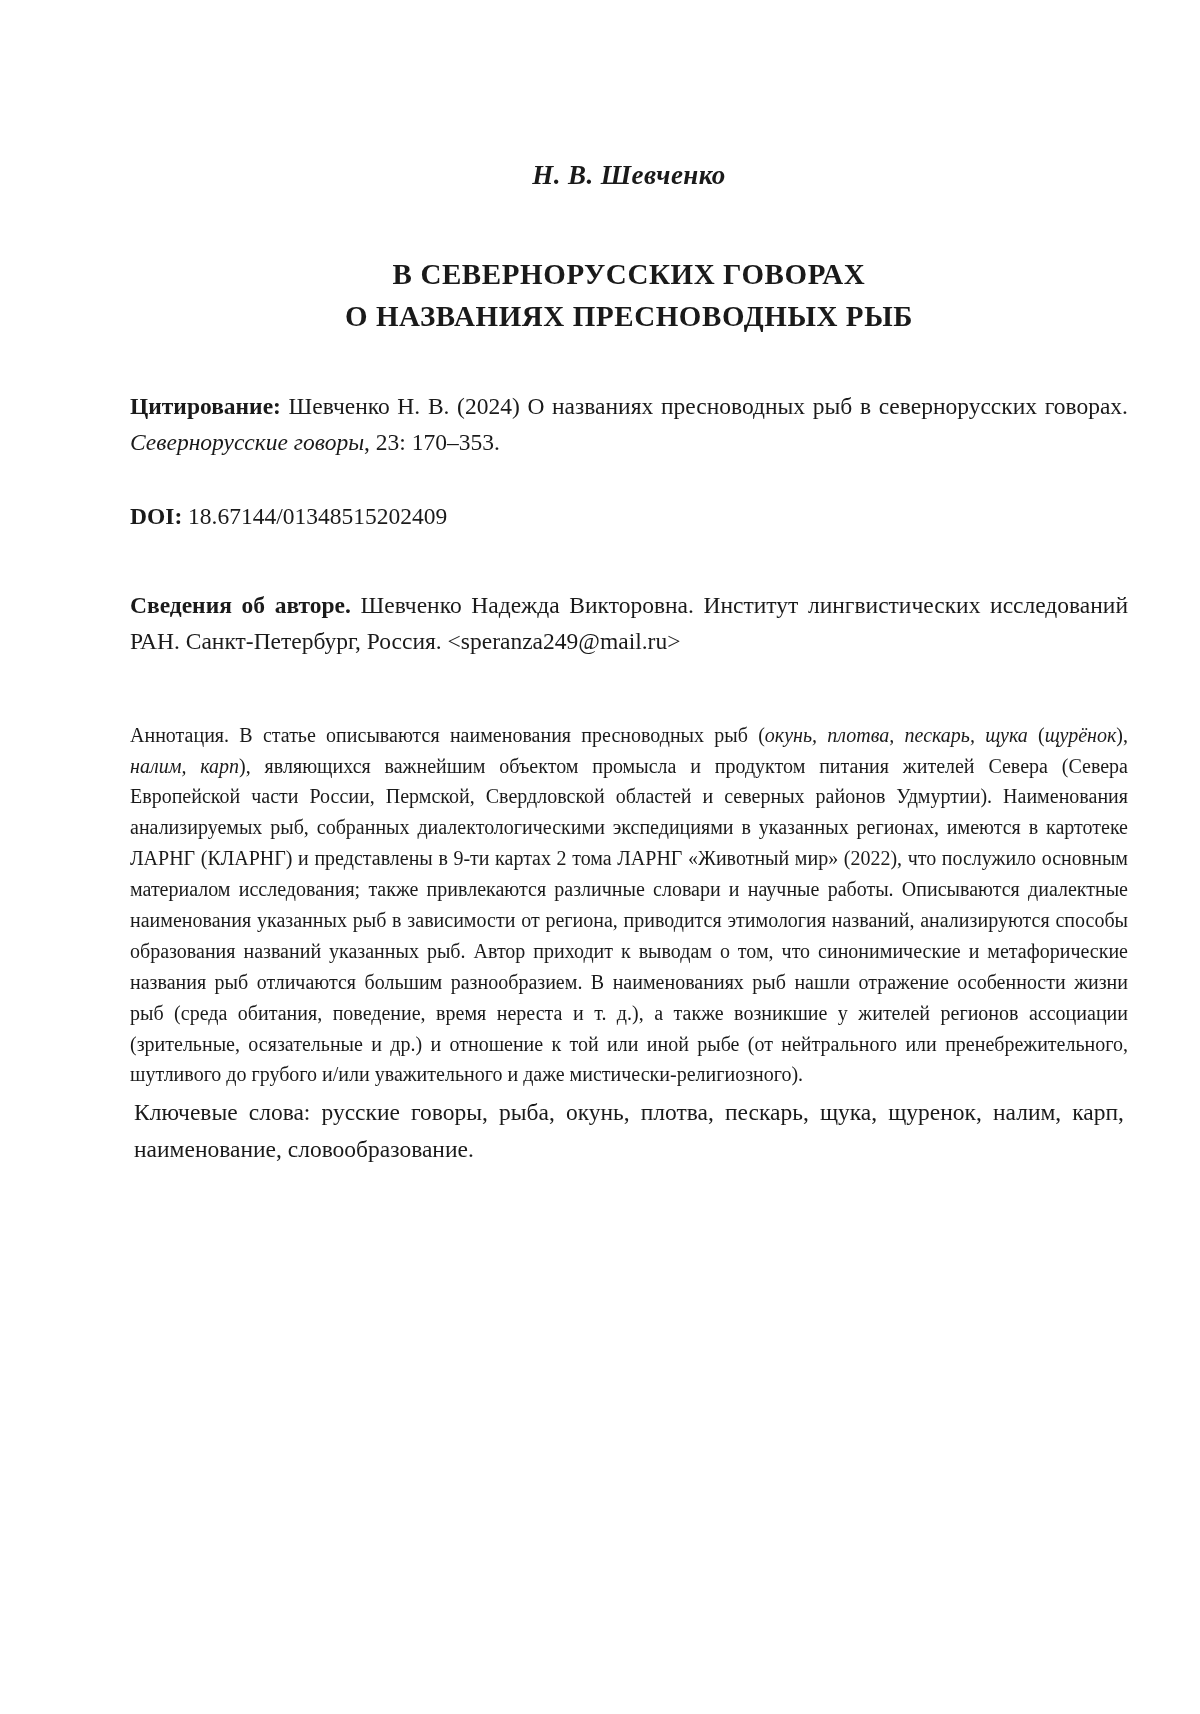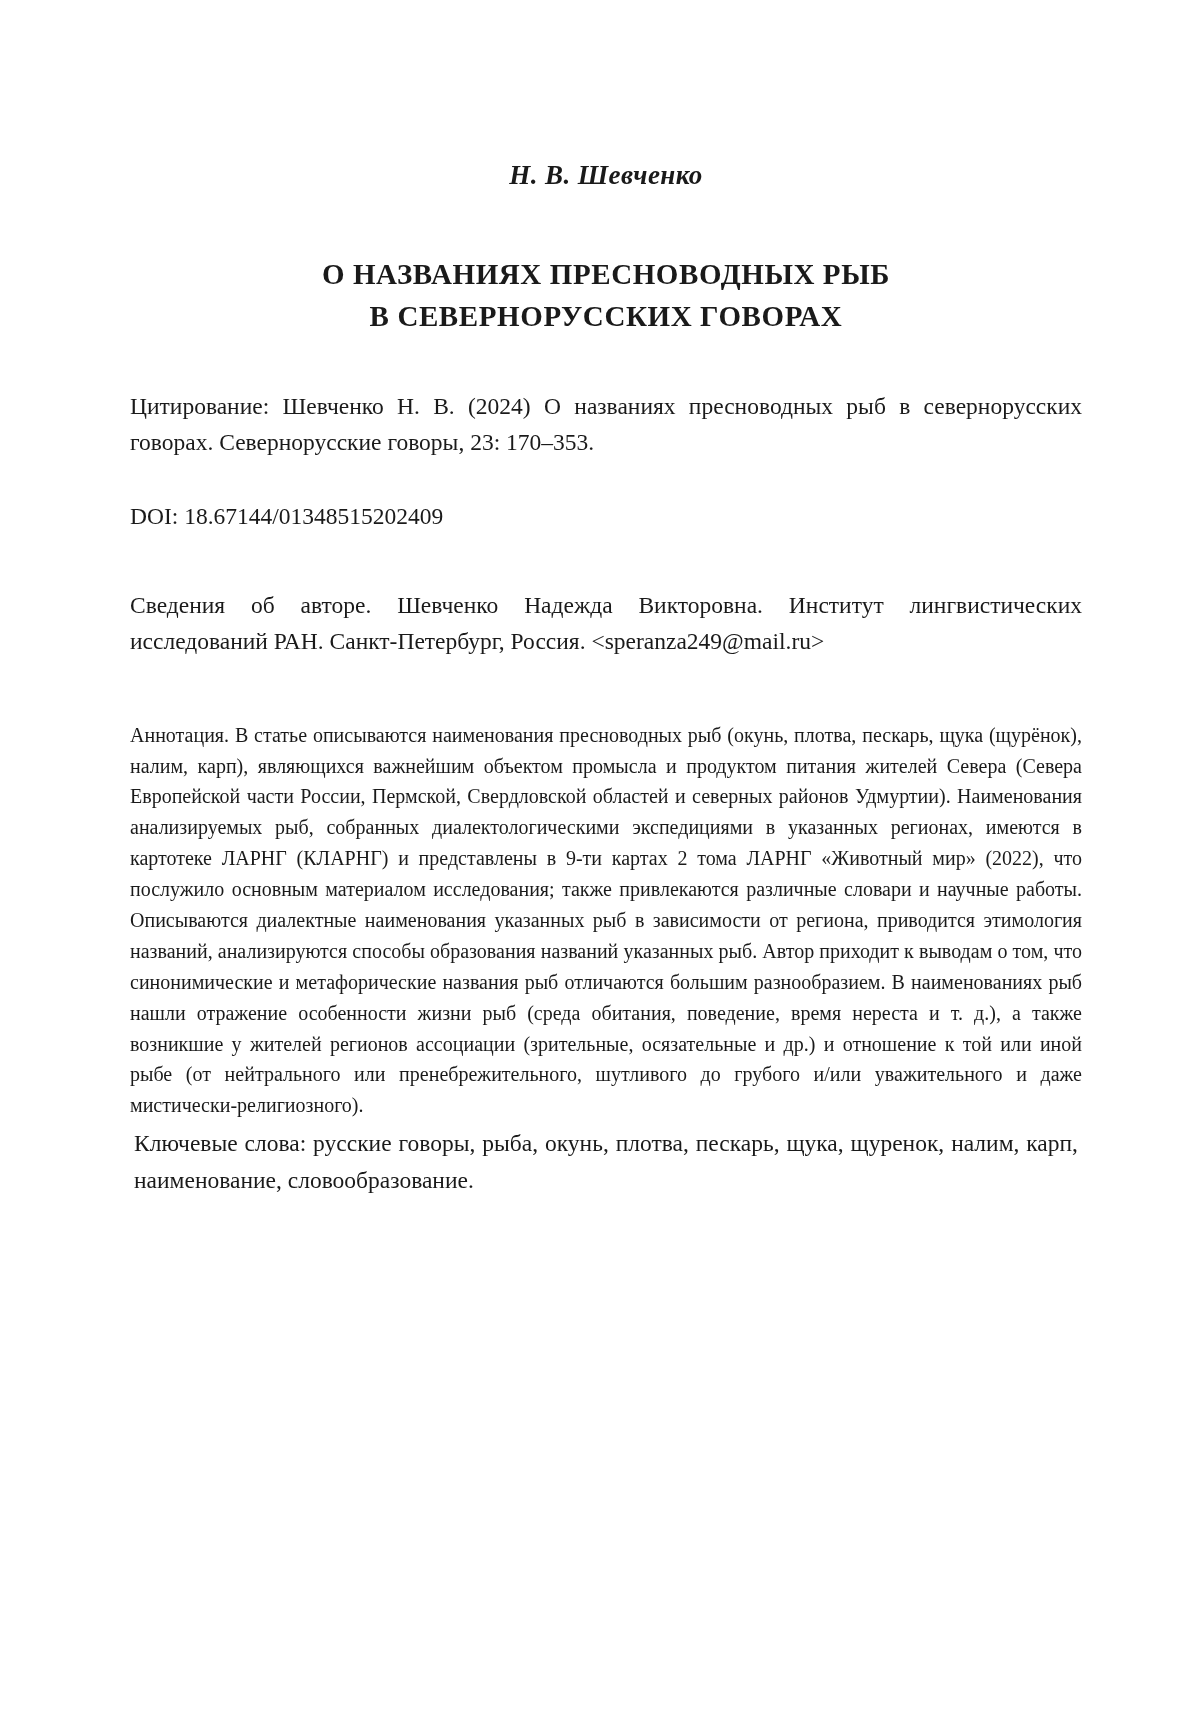--- a/index.html
+++ b/index.html
@@ -11,21 +11,21 @@
     width: 1200px;
     height: 1714px;
     font-family: "Liberation Serif", "DejaVu Serif", serif;
     color: #1a1a1a;
   }
   .page {
     position: relative;
     width: 1200px;
     height: 1714px;
     box-sizing: border-box;
-    padding: 160px 118px 60px 130px;
+    padding: 160px 72px 60px 130px;
   }
   .author {
     text-align: center;
     font-style: italic;
     font-weight: bold;
     font-size: 27px;
     letter-spacing: 0.4px;
     margin: 0 0 62px 0;
   }
   .title {
@@ -40,23 +40,24 @@
     display: block;
   }
   .block {
     font-size: 23.5px;
     line-height: 1.52;
     text-align: justify;
     margin: 0 0 26px 0;
     hyphens: none;
   }
   .block .lead {
-    font-weight: normal;
+    font-weight: bold;
   }
   .italic {
+    font-style: italic;
   }
   .abstract {
     font-size: 20px;
     line-height: 1.545;
     text-align: justify;
     margin: 0;
   }
   .keywords {
     font-size: 23.5px;
     line-height: 1.545;
@@ -68,22 +69,22 @@
   .spacer-lg { height: 34px; }
 </style>
 </head>
 <body>
 
 <div class="page">
 
   <div class="author">Н. В. Шевченко</div>
 
   <h1 class="title">
+    <span class="line">В СЕВЕРНОРУССКИХ ГОВОРАХ</span>
     <span class="line">О НАЗВАНИЯХ ПРЕСНОВОДНЫХ РЫБ</span>
-    <span class="line">В СЕВЕРНОРУССКИХ ГОВОРАХ</span>
   </h1>
 
   <p class="block">
     <span class="lead">Цитирование:</span><span> Шевченко Н. В. (2024) О названиях пресноводных рыб в севернорусских говорах. </span><span class="italic">Севернорусские говоры</span><span>, 23: 170–353.</span>
   </p>
 
   <div class="spacer-sm"></div>
 
   <p class="block">
     <span class="lead">DOI:</span><span> 18.67144/01348515202409</span>

